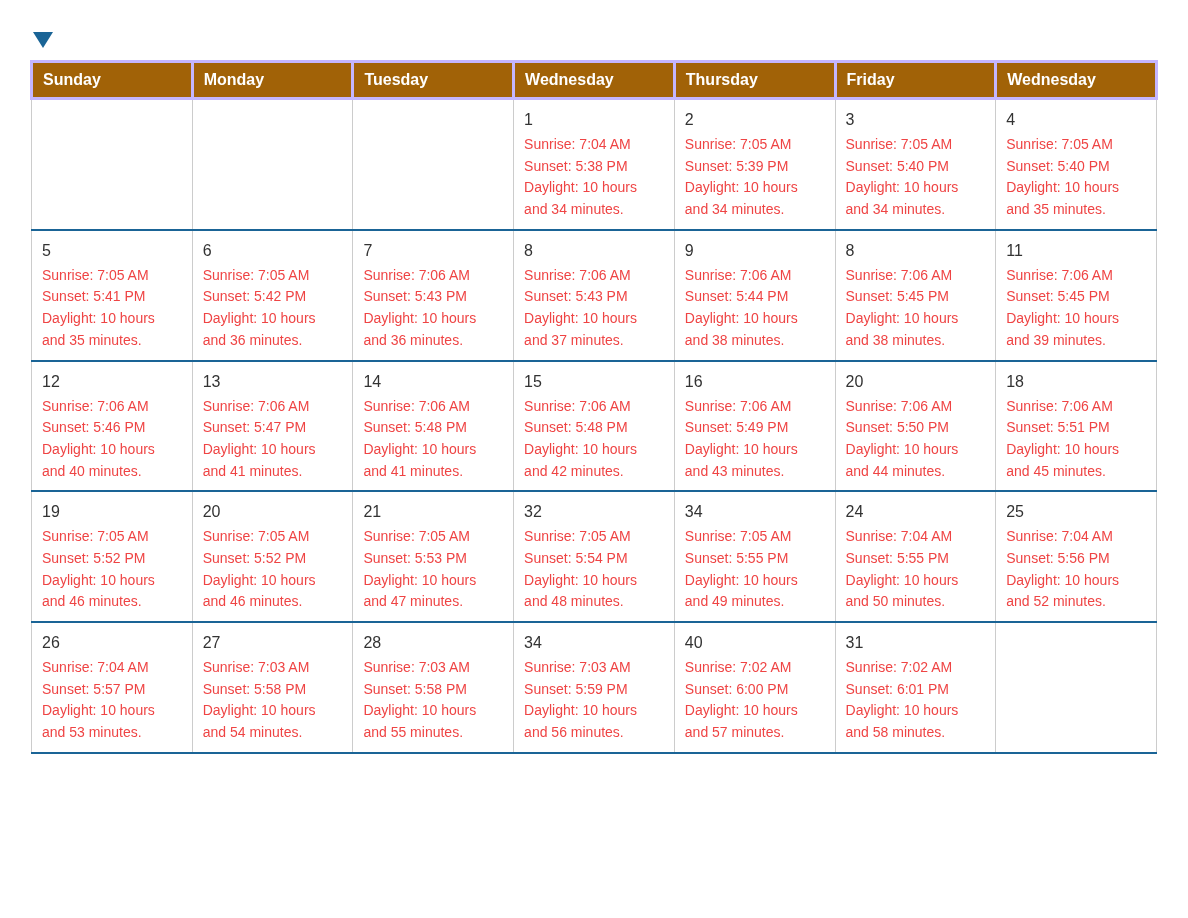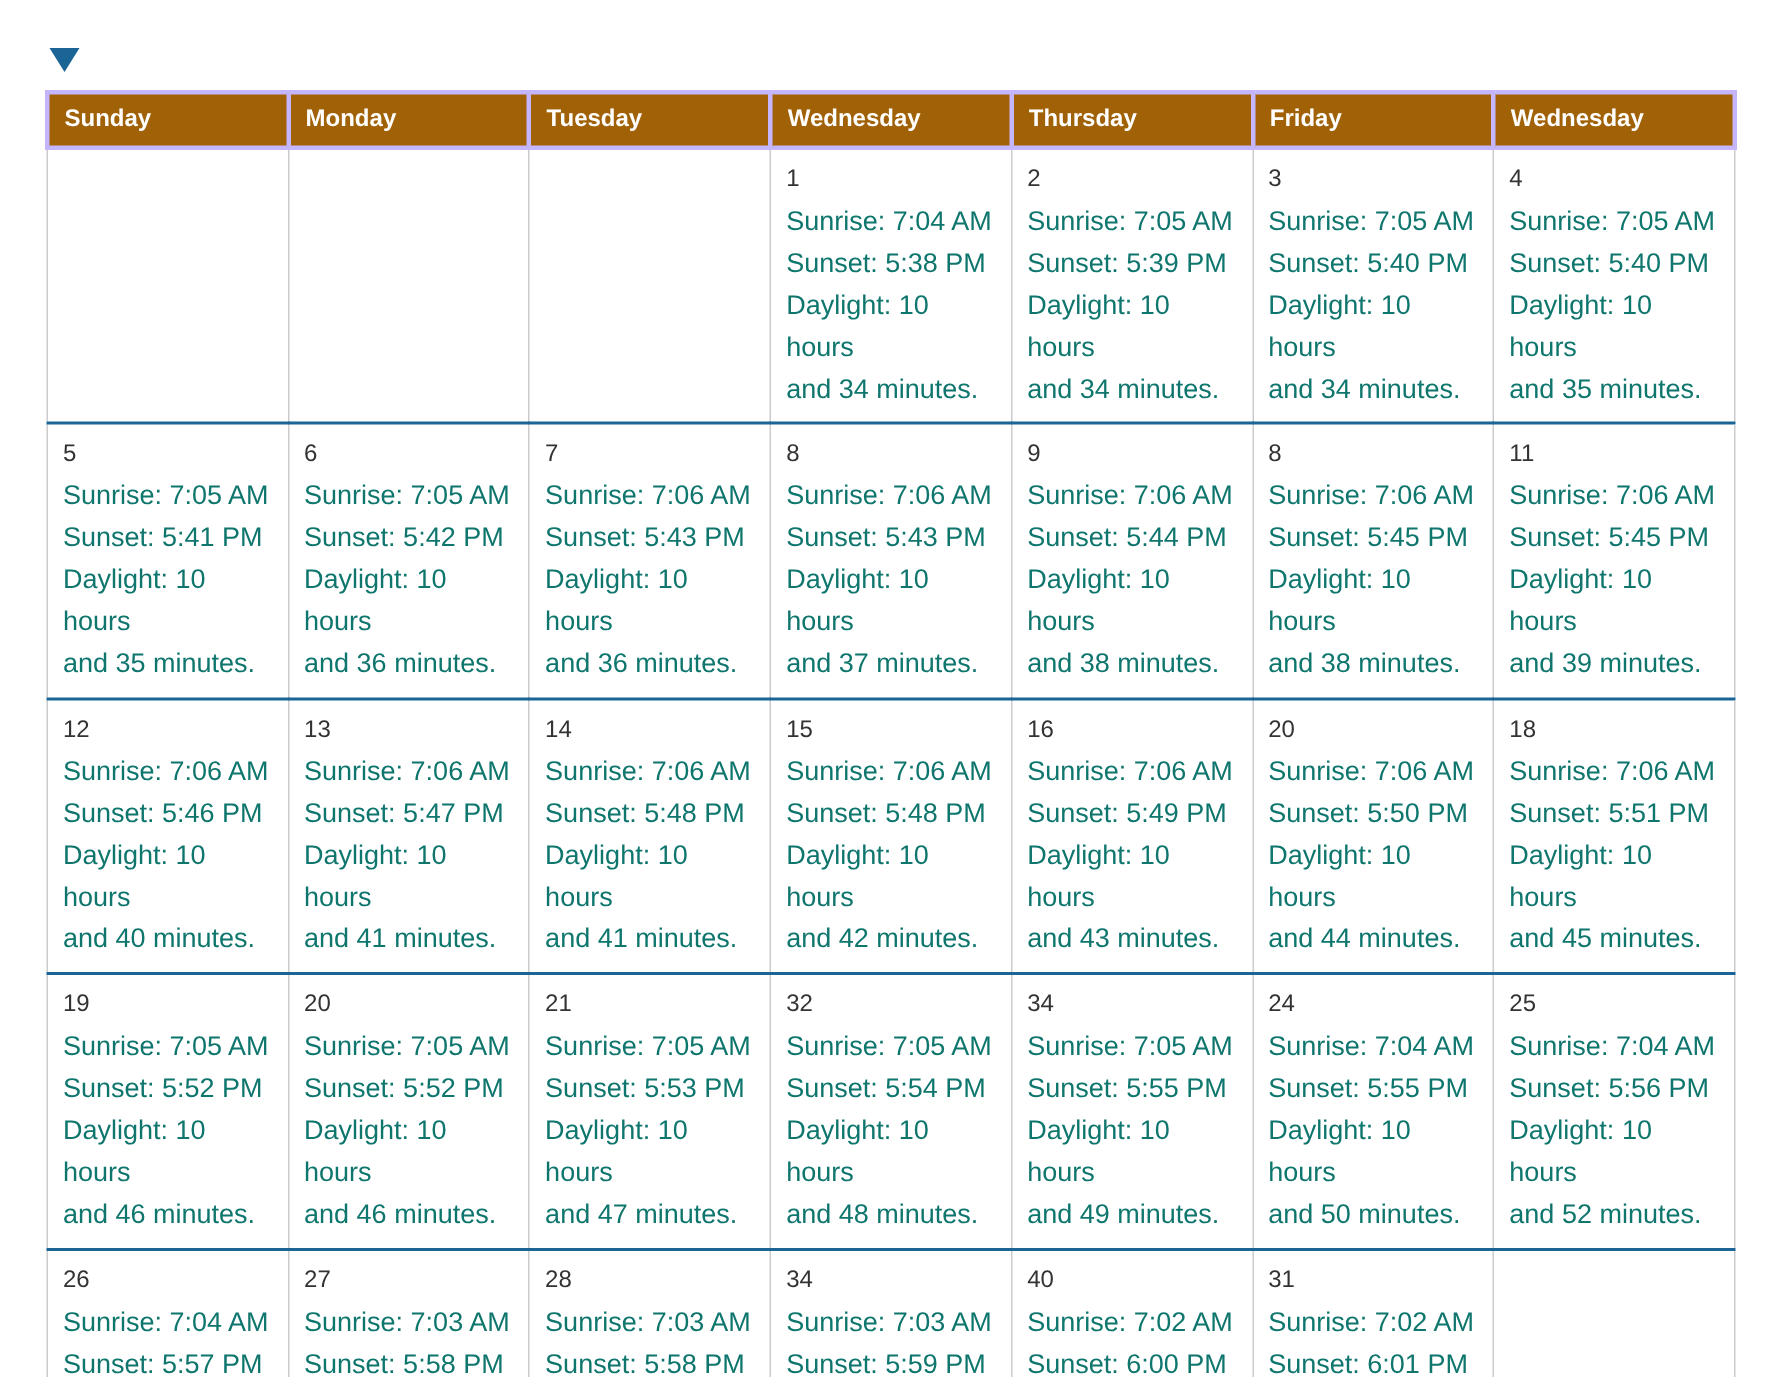--- a/index.html
+++ b/index.html
@@ -83,22 +83,22 @@
       border-bottom: 2px solid #1a6496;
     }
     .day-number {
       font-size: 16px;
       font-weight: normal;
       color: #333;
       display: block;
       margin-bottom: 2px;
     }
     .day-info {
-      font-size: 18px;
-      color: #0f766e;
+      font-size: 14px;
+      color: #ef4444;
       line-height: 1.55;
     }
     .empty-cell { background: #fff; }
   </style>
 </head>
 <body>
 
 <div class="header">
   <div class="logo">
     <div class="logo-text">

